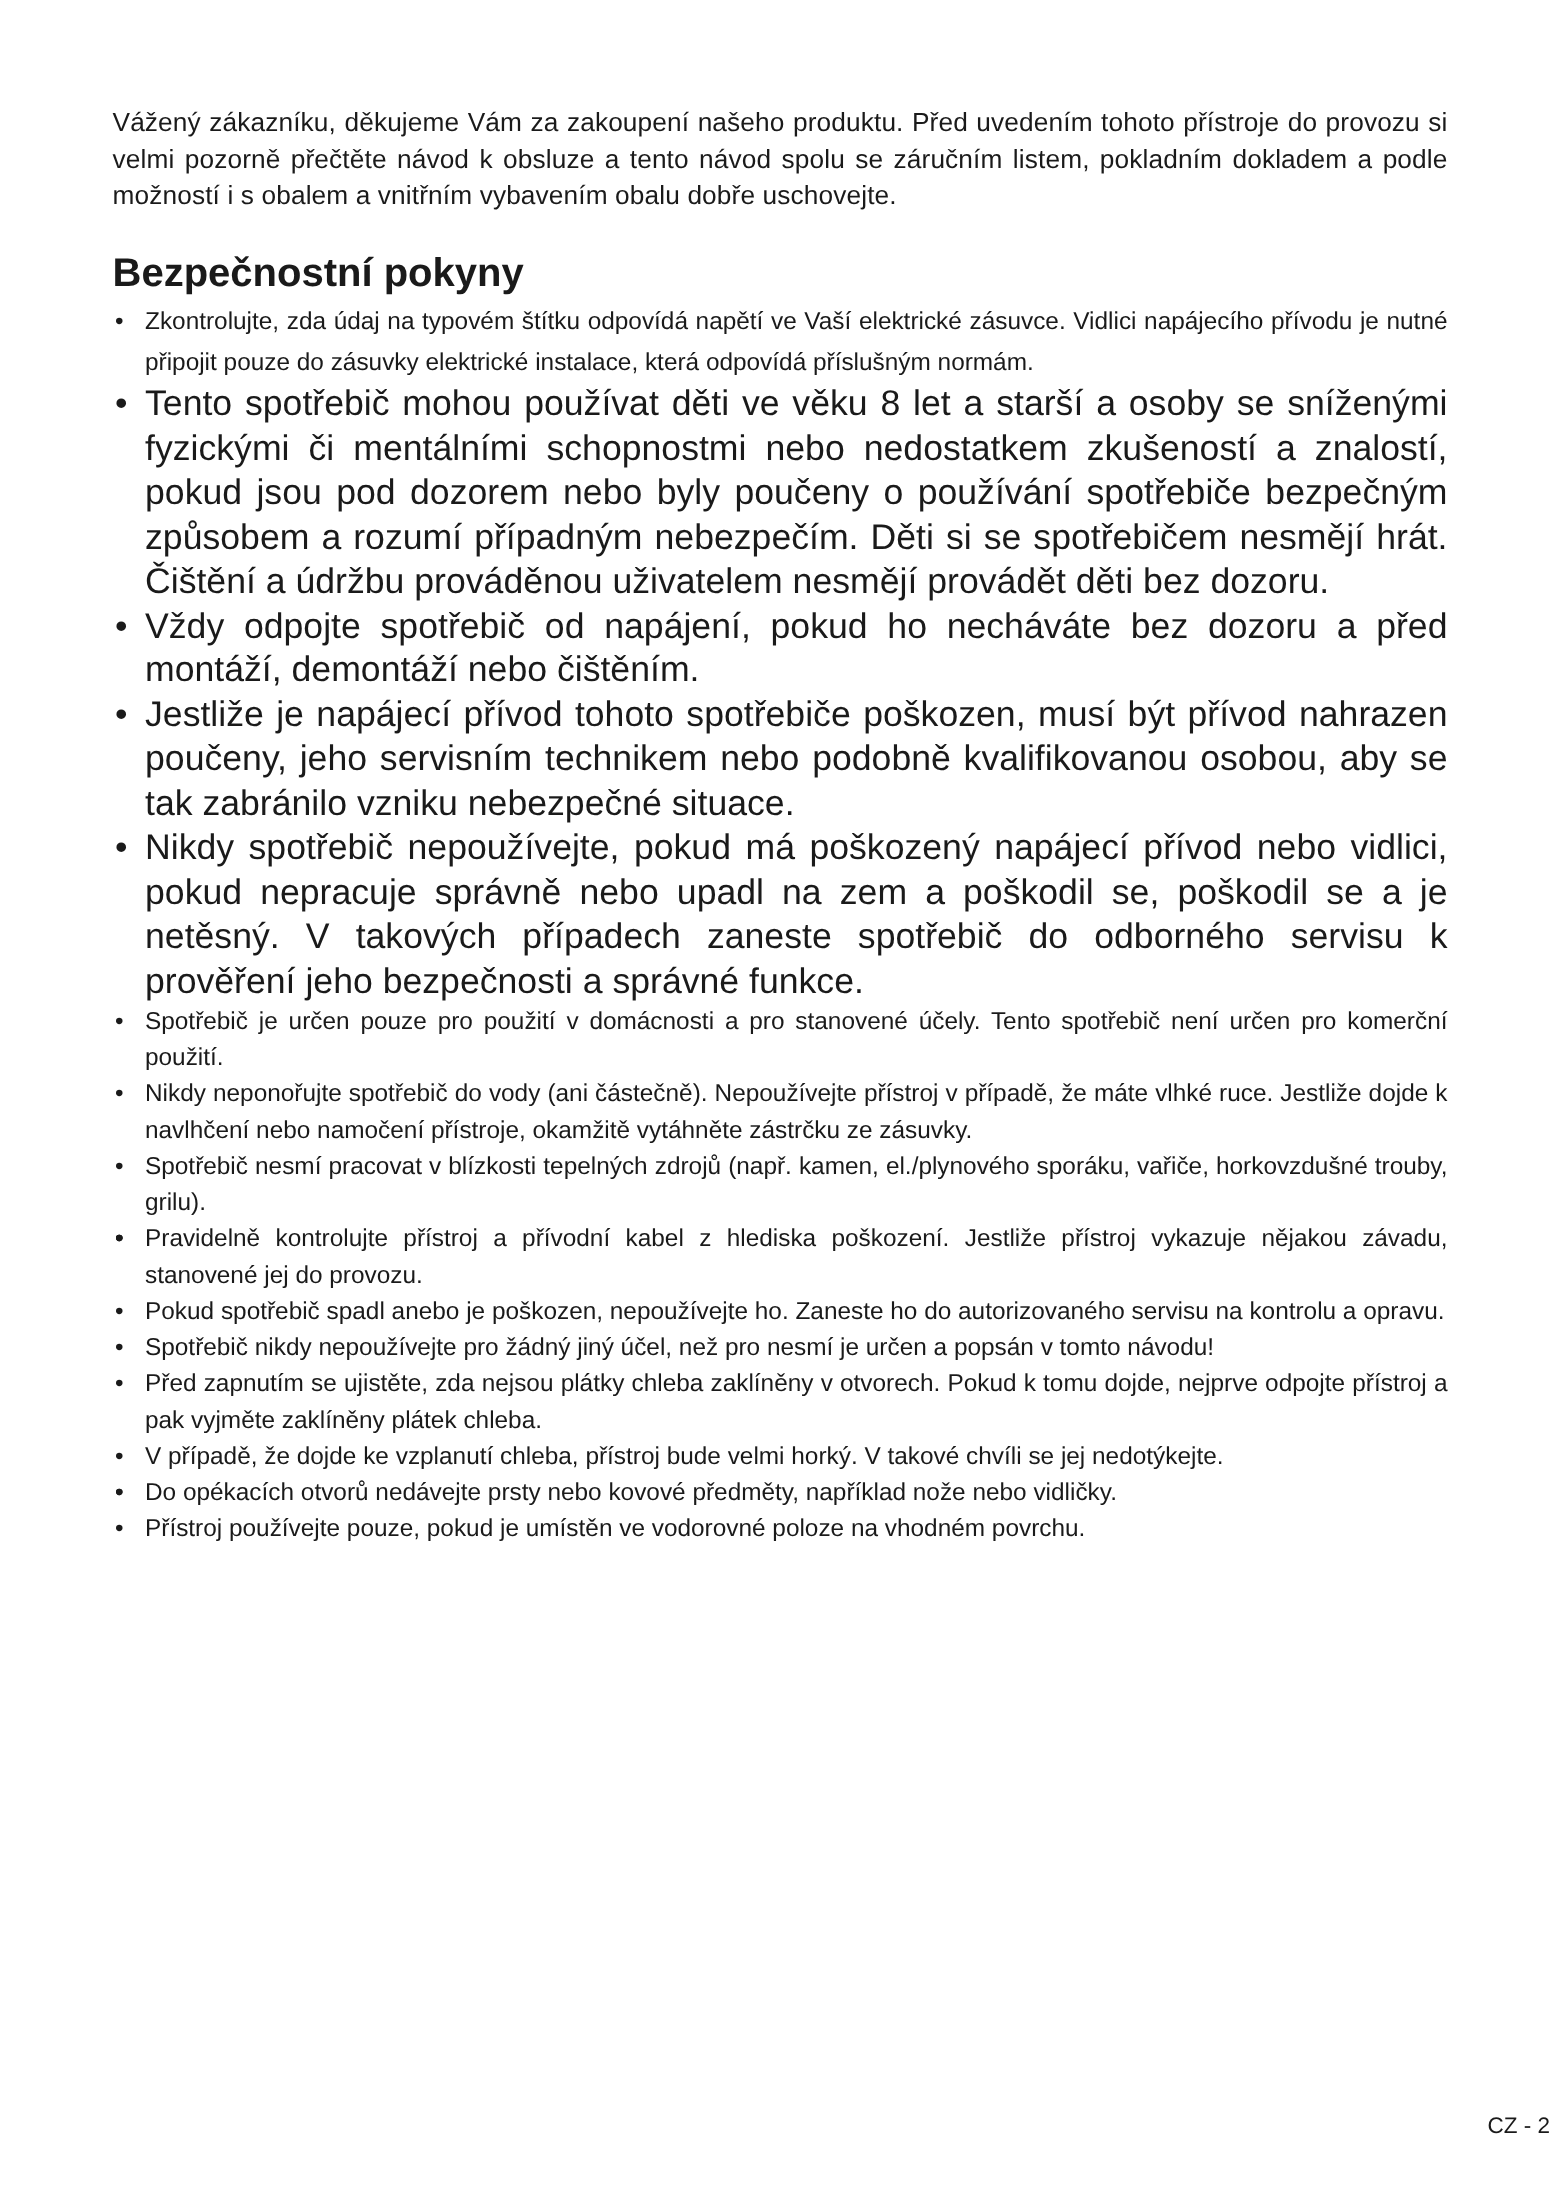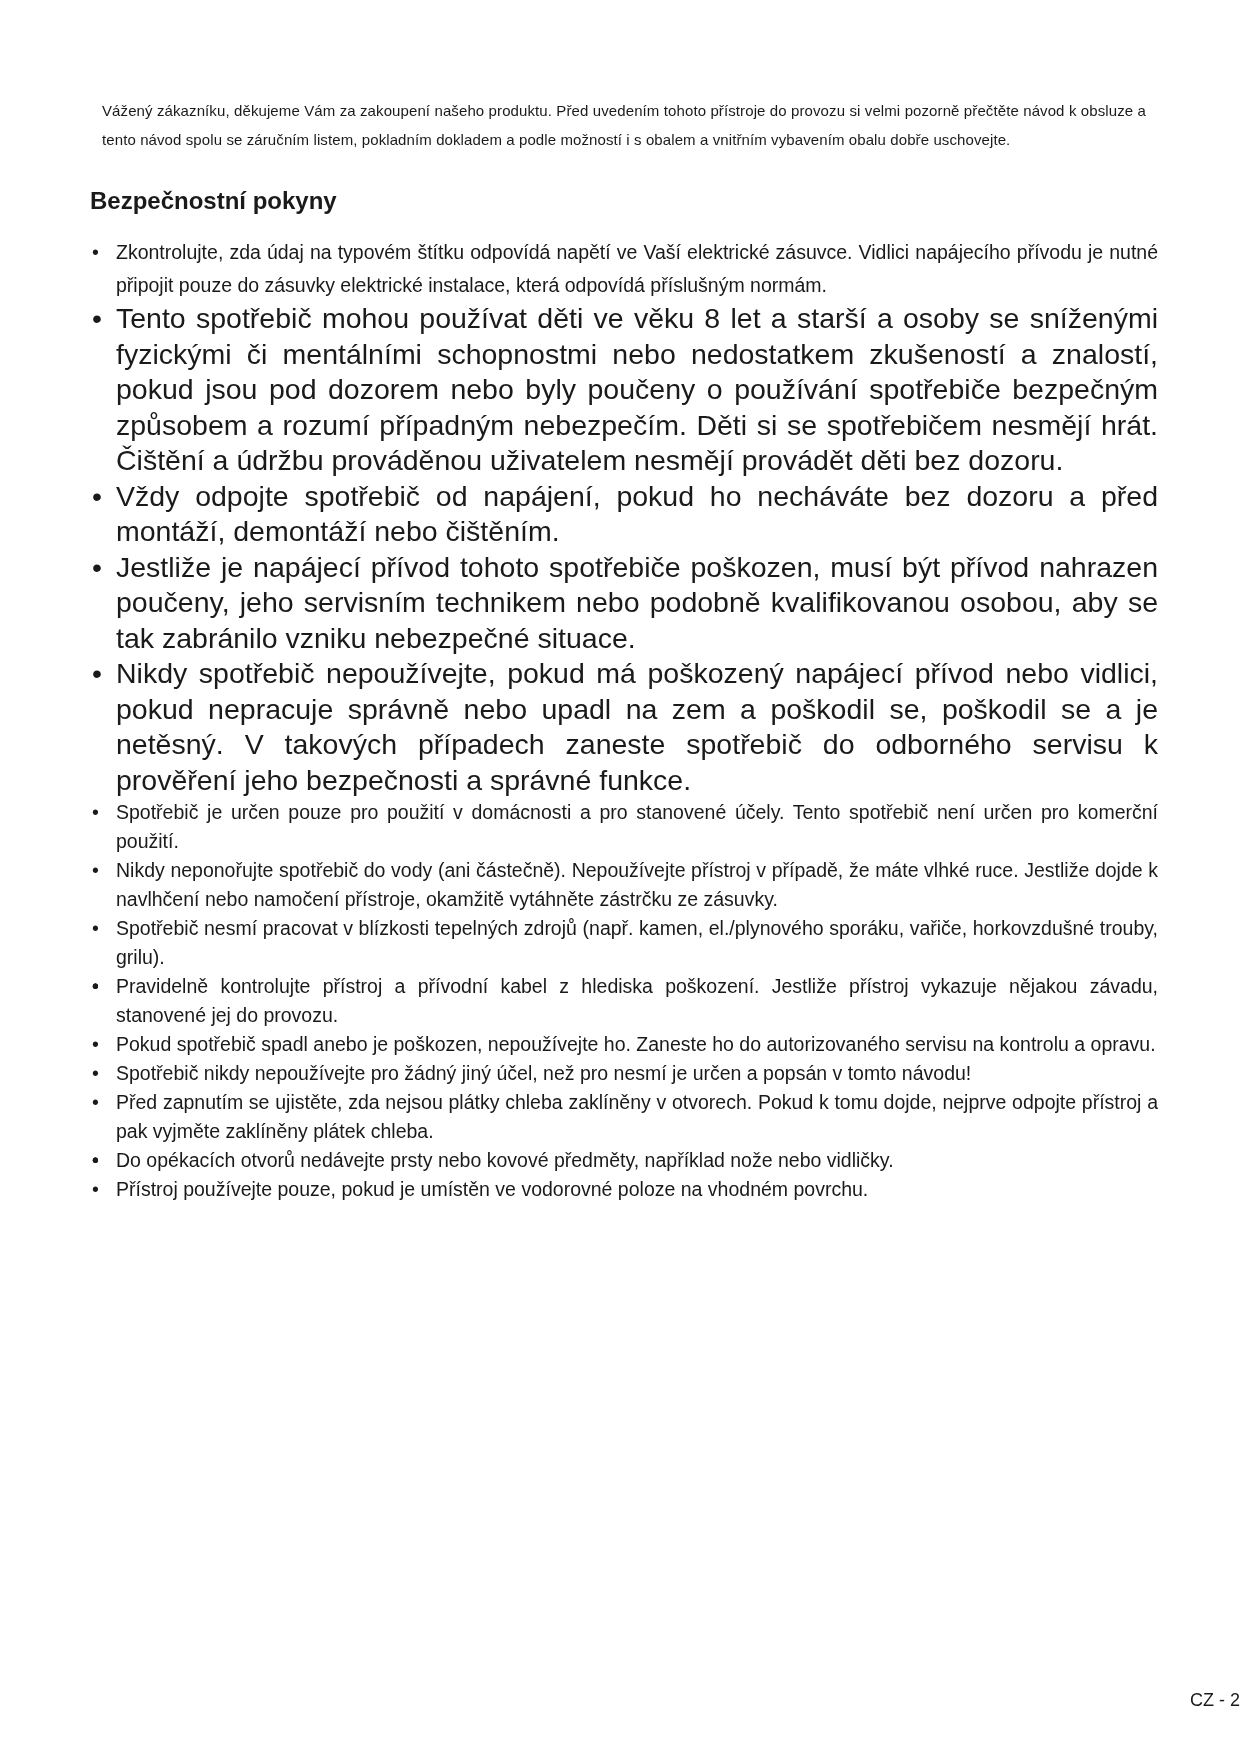--- a/index.html
+++ b/index.html
@@ -11,30 +11,30 @@
       color: #1a1a1a;
       font-family: "Liberation Sans", sans-serif;
     }
     .page {
       position: absolute;
       left: 90px;
       top: 84px;
       width: 1068px;
     }
     .intro {
-      font-size: 15px;
+      font-size: 21px;
       line-height: 29px;
       text-align: justify;
-      margin: 12px;
+      margin: 0;
       letter-spacing: 0.1px;
     }
     .heading {
-      font-size: 24px;
+      font-size: 32px;
       font-weight: bold;
-      margin: 32px 0 20px 0;
+      margin: 32px 0 8px 0;
       line-height: 30px;
     }
     ul.items {
       list-style: none;
       margin: 0;
       padding: 0;
     }
     ul.items li {
       position: relative;
       padding-left: 26px;
@@ -84,20 +84,20 @@
     <li class="large"><span class="bullet">•</span><span>Nikdy spotřebič nepoužívejte, pokud má poškozený napájecí přívod nebo vidlici, pokud nepracuje správně nebo upadl na zem a poškodil se, poškodil se a je netěsný. V takových případech zaneste spotřebič do odborného servisu k prověření jeho bezpečnosti a správné funkce.</span></li>
     <li class="small"><span class="bullet">•</span><span>Spotřebič je určen pouze pro použití v domácnosti a pro stanovené účely. Tento spotřebič není určen pro komerční použití.</span></li>
     <li class="small"><span class="bullet">•</span><span>Nikdy neponořujte spotřebič do vody (ani částečně). Nepoužívejte přístroj v případě, že máte vlhké ruce. Jestliže dojde k navlhčení nebo namočení přístroje, okamžitě vytáhněte zástrčku ze zásuvky.</span></li>
     <li class="small"><span class="bullet">•</span><span>Spotřebič nesmí pracovat v blízkosti tepelných zdrojů (např. kamen, el./plynového sporáku, vařiče, horkovzdušné trouby, grilu).</span></li>
     <li class="small"><span class="bullet">•</span></li>
     <li class="small"><span class="bullet">•</span></li>
     <li class="small"><span class="bullet">•</span><span>Pravidelně kontrolujte přístroj a přívodní kabel z hlediska poškození. Jestliže přístroj vykazuje nějakou závadu, stanovené jej do provozu.</span></li>
     <li class="small"><span class="bullet">•</span><span>Pokud spotřebič spadl anebo je poškozen, nepoužívejte ho. Zaneste ho do autorizovaného servisu na kontrolu a opravu.</span></li>
     <li class="small"><span class="bullet">•</span><span>Spotřebič nikdy nepoužívejte pro žádný jiný účel, než pro nesmí je určen a popsán v tomto návodu!</span></li>
     <li class="small"><span class="bullet">•</span><span>Před zapnutím se ujistěte, zda nejsou plátky chleba zaklíněny v otvorech. Pokud k tomu dojde, nejprve odpojte přístroj a pak vyjměte zaklíněny plátek chleba.</span></li>
-    <li class="small"><span class="bullet">•</span></li>
+    <li class="small"><span class="bullet">•</span><span>V případě, že dojde ke vzplanutí chleba, přístroj bude velmi horký. V takové chvíli se jej nedotýkejte.</span></li>
     <li class="small"><span class="bullet">•</span></li>
     <li class="small"><span class="bullet">•</span><span>Do opékacích otvorů nedávejte prsty nebo kovové předměty, například nože nebo vidličky.</span></li>
     <li class="small"><span class="bullet">•</span><span>Přístroj používejte pouze, pokud je umístěn ve vodorovné poloze na vhodném povrchu.</span></li>
   </ul>
 </div>
 
 <div class="footer">CZ - 2</div>
 
 </body></html>

